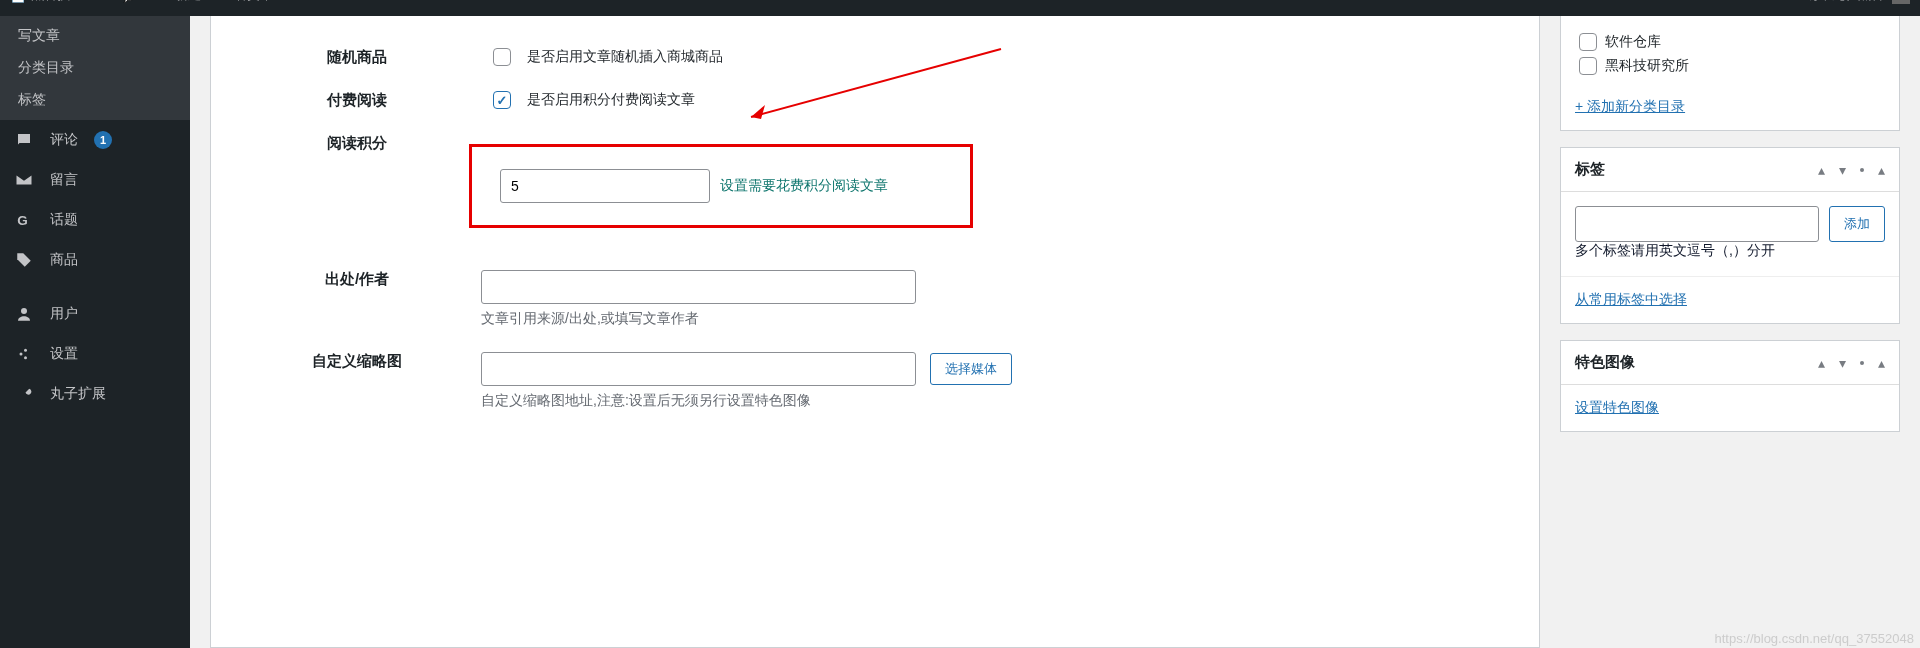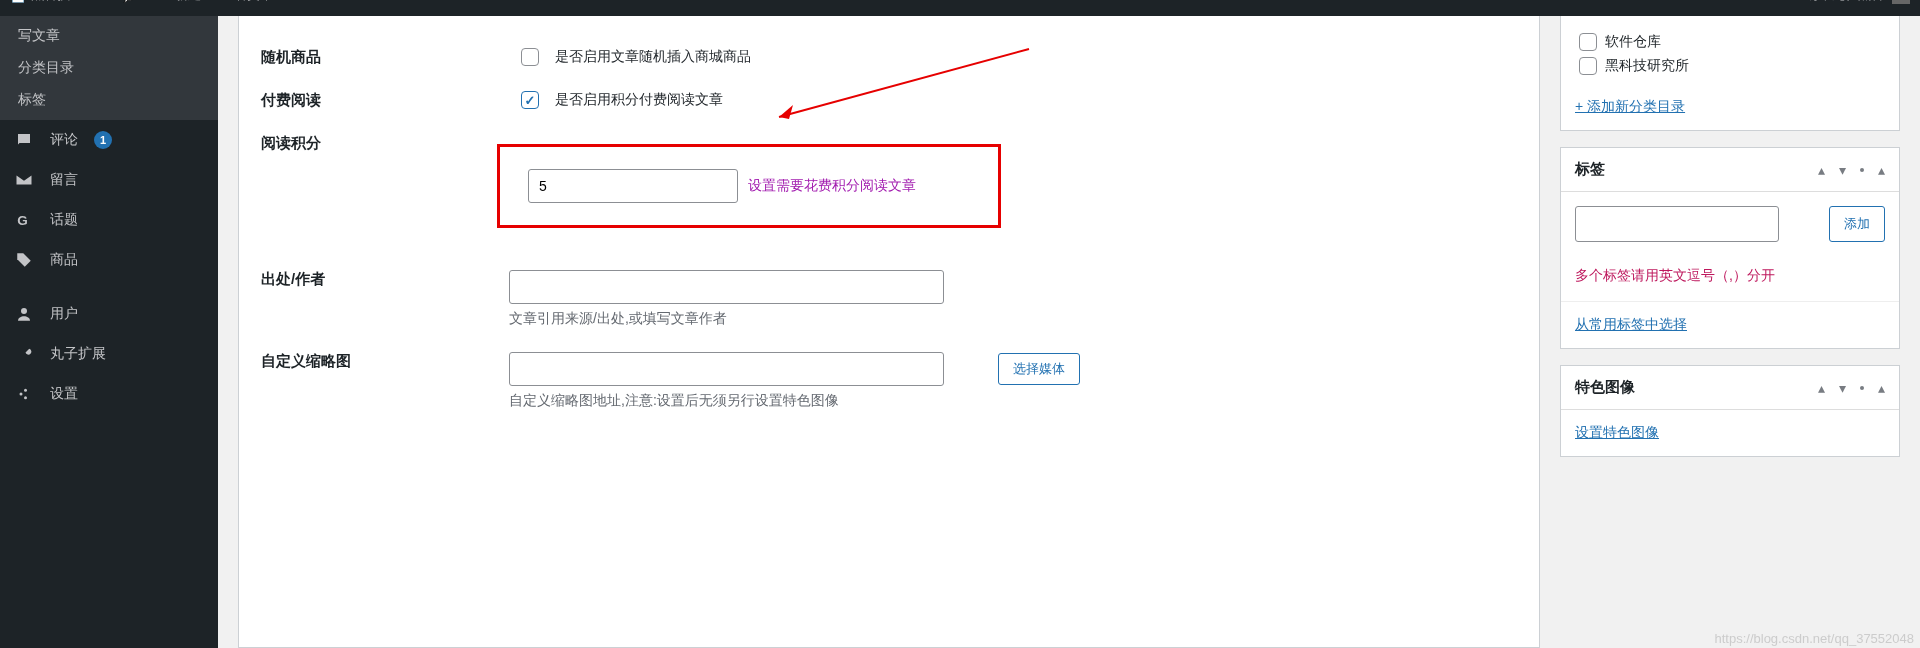--- a/index.html
+++ b/index.html
@@ -6,63 +6,63 @@
     body { font-family: -apple-system, "PingFang SC", "Microsoft YaHei", sans-serif; font-size: 14px; background: #f1f1f1; color: #23282d; overflow: hidden; }
     
     .top-bar { background: #1d2327; height: 16px; position: relative; overflow: hidden; }
     .top-bar-left { position: absolute; left: 10px; top: -14px; display: flex; align-items: center; gap: 20px; color: #c3c4c7; font-size: 13px; }
     .top-bar-btn { display: flex; align-items: center; gap: 5px; }
     .top-bar-right { position: absolute; right: 10px; top: -14px; color: #c3c4c7; font-size: 13px; display: flex; align-items: center; gap: 8px; }
     .avatar { width: 18px; height: 18px; background: #666; }
     
     .layout { display: flex; height: 632px; }
     
-    .sidebar { width: 218px; background: #1d2327; color: #c3c4c7; flex-shrink: 0; }
+    .sidebar { width: 190px; background: #1d2327; color: #c3c4c7; flex-shrink: 0; }
     .sidebar-item { display: flex; align-items: center; padding: 10px 14px; cursor: pointer; gap: 16px; font-size: 14px; }
     .sidebar-sub { padding: 7px 18px; font-size: 14px; cursor: pointer; color: #c3c4c7; }
     .sidebar-sub-group { padding: 4px 0; }
     .sub-active { background: #32373c; }
     .badge { background: #2271b1; color: #fff; border-radius: 50%; min-width: 18px; height: 18px; display: inline-flex; align-items: center; justify-content: center; font-size: 11px; font-weight: 600; }
     .icon { width: 20px; height: 20px; display: inline-flex; align-items: center; justify-content: center; fill: currentColor; }
     
     .main { flex: 1; background: #f1f1f1; overflow: auto; display: flex; padding: 0 20px; gap: 20px; }
     .content { flex: 1; background: #fff; border: 1px solid #ccd0d4; border-top: none; margin-top: 0; }
     .content-inner { padding: 20px 10px 20px 0; }
     
     .form-row { display: flex; align-items: flex-start; padding: 12px 0; }
-    .form-label { width: 270px; padding-left: 22px; font-weight: 700; font-size: 15px; color: #1d2327; }
+    .form-label { width: 270px; padding-left: 22px; font-weight: 700; font-size: 15px; color: #1d2327; text-align: center; }
     .form-field { flex: 1; }
     .form-field .help { color: #646970; font-size: 14px; margin-top: 6px; }
     .checkbox-row { display: flex; align-items: center; gap: 16px; font-size: 14px; padding-left: 12px; }
     .checkbox { width: 18px; height: 18px; border: 1px solid #8c8f94; border-radius: 4px; display: inline-flex; align-items: center; justify-content: center; background: #fff; }
     .checkbox.checked { background: #fff; border-color: #2271b1; }
     .check-mark { color: #2271b1; font-weight: bold; font-size: 13px; }
     .input-text { width: 210px; height: 34px; border: 1px solid #8c8f94; border-radius: 3px; padding: 0 10px; font-size: 14px; }
     .input-wide { width: 435px; }
-    .btn-outline { display: inline-block; border: 1px solid #2271b1; color: #2271b1; background: #fff; padding: 6px 14px; border-radius: 3px; font-size: 13px; cursor: pointer; margin-left: 40px; }
+    .btn-outline { display: inline-block; border: 1px solid #2271b1; color: #2271b1; background: #fff; padding: 6px 14px; border-radius: 3px; font-size: 13px; cursor: pointer; }
     
     .highlight-box { border: 3px solid #e60000; padding: 22px 28px; margin: 10px 0 18px -12px; width: 504px; }
     .highlight-row { display: flex; align-items: center; gap: 10px; }
-    .highlight-help { font-size: 14px; color: #a21caf; }
+    .highlight-help { font-size: 14px; color: #0f766e; }
     
     .arrow-annotation { position: absolute; pointer-events: none; }
     
     .right-col { width: 340px; display: flex; flex-direction: column; gap: 16px; }
     .panel { background: #fff; border: 1px solid #ccd0d4; }
     .panel-top-open { border-top: none; }
     .panel-header { display: flex; align-items: center; justify-content: space-between; padding: 12px 14px; border-bottom: 1px solid #ddd; }
     .panel-title { font-weight: 700; font-size: 15px; color: #1d2327; }
     .panel-ctrls { display: flex; gap: 14px; color: #787c82; align-items: center; }
     .panel-ctrls span { cursor: pointer; }
     .panel-body { padding: 14px; }
     .link-blue { color: #2271b1; cursor: pointer; text-decoration: underline; }
     .cat-check { display: flex; align-items: center; gap: 8px; padding: 3px 4px; font-size: 14px; color: #1d2327; }
     .tag-add-row { display: flex; gap: 10px; }
     .tag-input { flex: 1; height: 36px; border: 1px solid #8c8f94; border-radius: 3px; padding: 0 8px; }
-    .tag-help { color: #be185d; margin-top: 25px; font-size: 14px; }
+    .tag-help { color: #0f172a; margin-top: 0; font-size: 14px; }
     .hr-spacer { border-top: 1px solid #eee; margin: 16px -14px 14px; }
     .dot-sep { width:4px; height:4px; border-radius:50%; background:#787c82; display:inline-block; }
     .watermark { position:absolute; right:6px; bottom:2px; color:#ccc; font-size:13px; }
   </style>
 </head>
 <body>
 
 <div class="top-bar">
   <div class="top-bar-left">
     <span class="top-bar-btn">📄 <span>黑科技</span></span>
@@ -123,35 +123,35 @@
           <svg viewBox="0 0 24 24" width="18" height="18">
             <circle cx="12" cy="8" r="4"></circle>
             <path d="M4 21c0-4 4-6 8-6s8 2 8 6"></path>
           </svg>
         </span>
       <span>用户</span>
     </div>
     <div class="sidebar-item">
       <span class="icon">
           <svg viewBox="0 0 24 24" width="18" height="18">
-            <path d="M21 3l-8 8M3 21l8-8M14 10a4 4 0 105-5"></path>
-          </svg>
-        </span>
-      <span>丸子扩展</span>
-    </div>
-    <div class="sidebar-item">
-      <span class="icon">
-          <svg viewBox="0 0 24 24" width="18" height="18">
             <path d="M4 7h8M18 7h2M4 12h2M12 12h8M4 17h8M18 17h2"></path>
             <circle cx="14" cy="7" r="2"></circle>
             <circle cx="8" cy="12" r="2"></circle>
             <circle cx="14" cy="17" r="2"></circle>
           </svg>
         </span>
       <span>设置</span>
+    </div>
+    <div class="sidebar-item">
+      <span class="icon">
+          <svg viewBox="0 0 24 24" width="18" height="18">
+            <path d="M21 3l-8 8M3 21l8-8M14 10a4 4 0 105-5"></path>
+          </svg>
+        </span>
+      <span>丸子扩展</span>
     </div>
   </div>
 
   <div class="main">
     <div class="content">
       <div class="content-inner" style="position:relative">
 
         <div class="form-row">
           <div class="form-label">随机商品</div>
           <div class="form-field">

